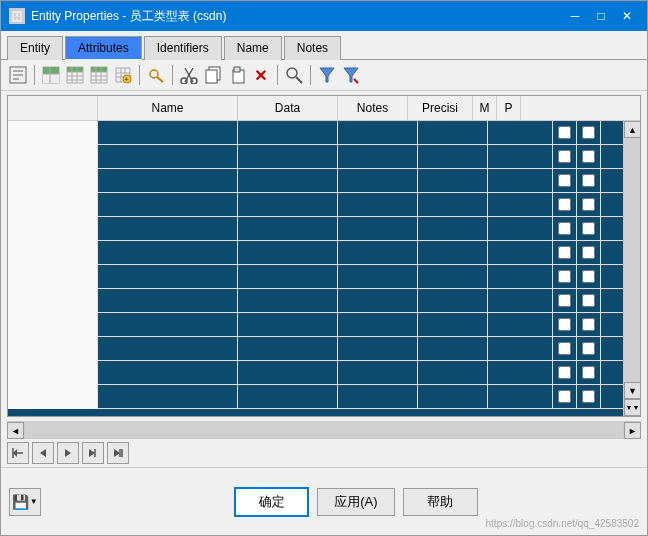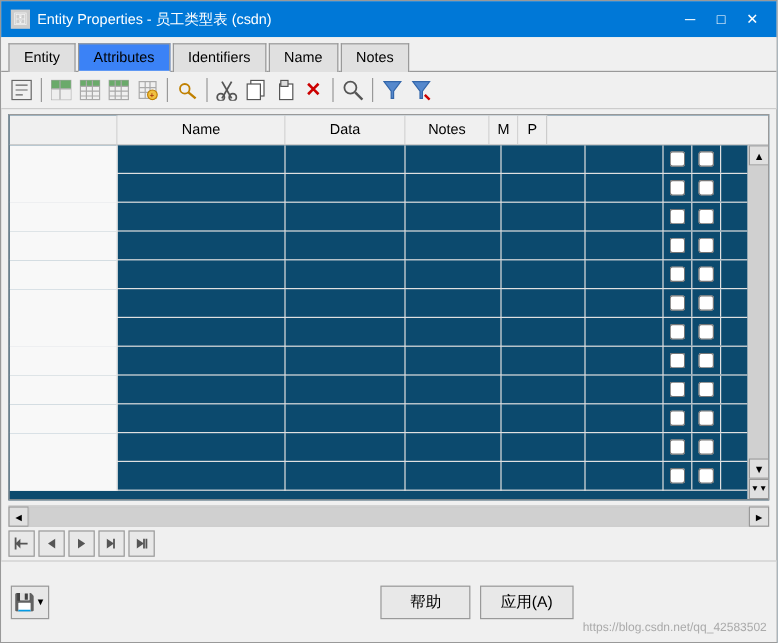--- a/index.html
+++ b/index.html
@@ -457,20 +457,21 @@
         </svg>
     </button>
   </div>
 
   <div class="table-container">
     <div class="table-header">
       <div class="col-row-num"></div>
       <div class="col-header col-name">Name</div>
       <div class="col-header col-code">Data</div>
       <div class="col-header col-length">Notes</div>
+      <div class="col-header col-precisi">Precisi</div>
       <div class="col-header col-m">M</div>
       <div class="col-header col-p">P</div>
       <div class="col-scroll"></div>
     </div>
     <div class="table-body">
       <div class="table-rows" id="table-rows">
 
       <div class="table-row">
       <div class="cell-row-num"></div>
       <div class="cell col-name"></div>
@@ -687,17 +688,18 @@
         </svg>
     </button>
   </div>
 
   <div class="bottom-bar">
     <div class="btn-save">
       <span class="btn-save-icon">💾</span>
       <span class="btn-save-arrow">▼</span>
     </div>
     <div class="spacer"></div>
+    <button class="btn-main">确定</button>
+    <button class="btn-normal">应用(A)</button>
     <button class="btn-normal">帮助</button>
-    <button class="btn-normal">应用(A)</button>
     <span class="watermark" style="font-size:10px;color:#aaa;margin-top:44px;">https://blog.csdn.net/qq_42583502</span>
   </div>
 </div>
 
 </body></html>

